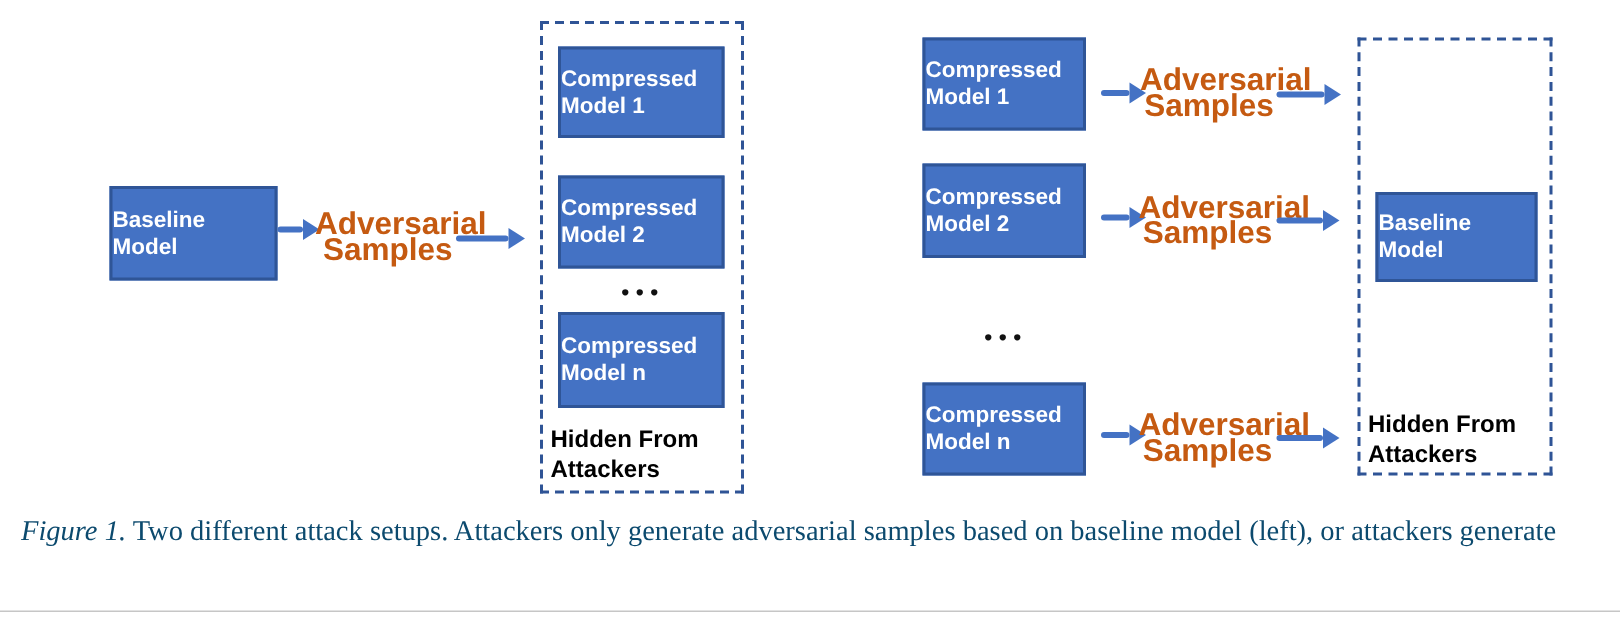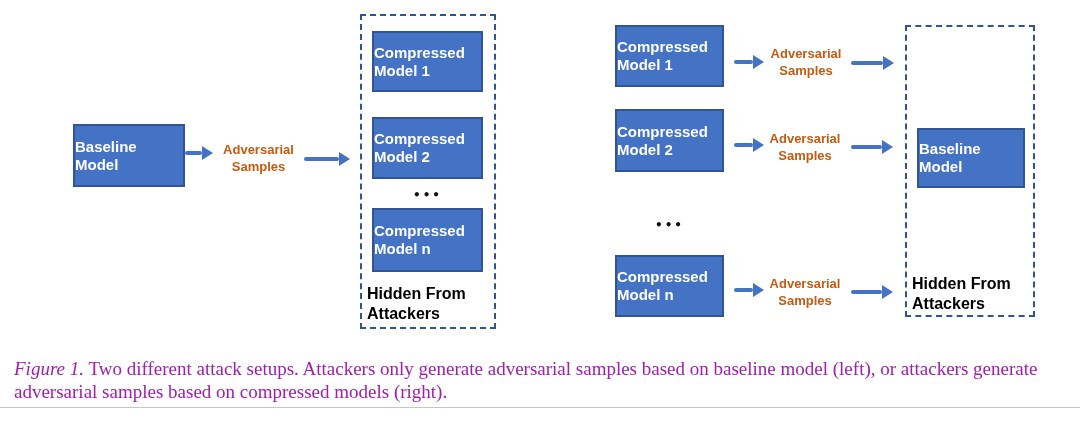--- a/index.html
+++ b/index.html
@@ -10,29 +10,29 @@
            color:#fff;font-weight:bold;font-size:15px;line-height:18px;display:flex;align-items:center;
            justify-content:center;box-sizing:border-box;}
 
   .dashedbox{position:absolute;border:2px dashed var(--dashed-border,#2F5496);box-sizing:border-box;background:transparent;}
 
   .arrow{position:absolute;display:flex;align-items:center;height:14px;}
   .arrow .shaft{flex:1;height:4px;background:var(--arrow,#4472C4);border-radius:2px;}
   .arrow .head{width:0;height:0;border-left:11px solid var(--arrow,#4472C4);
                border-top:7px solid transparent;border-bottom:7px solid transparent;}
 
-  .adv{position:absolute;color:var(--adversarial-text,#C55A11);font-weight:bold;font-size:13px;
+  .adv{position:absolute;color:var(--adversarial-text,#C55A11);font-weight:bold;font-size:21px;
        line-height:17px;text-align:center;}
 
   .hidden-label{position:absolute;color:var(--hidden-text,#000);font-weight:bold;font-size:16px;line-height:20px;}
 
   .dots{position:absolute;font-weight:bold;color:#111;font-size:12px;letter-spacing:2px;text-align:center;
         font-family:"DejaVu Sans",sans-serif;}
 
-  .caption{position:absolute;left:14px;top:357px;width:1066px;color:#a21caf;
+  .caption{position:absolute;left:14px;top:343px;width:1066px;color:#0c4a6e;
            font-family:"Liberation Serif",serif;font-size:19px;line-height:23px;}
   .cap-line1{white-space:nowrap;overflow:hidden;}
   .cap-ital{font-style:italic;}
 
   .hairline{position:absolute;left:0;top:407px;width:1080px;height:1px;background:#c6c6c6;}
 </style>
 </head>
 <body>
 
 <div class="stage">
@@ -108,18 +108,17 @@
   </div>
 
   <div class="dashedbox" style="left:905px;top:25px;width:130px;height:292px;"></div>
 
   <div class="bluebox" style="left:917px;top:128px;width:108px;height:60px;">Baseline Model</div>
 
   <div class="hidden-label" style="left:912px;top:274px;width:125px;">Hidden From Attackers</div>
 
   <div class="caption">
     <div class="cap-line1"><span class="cap-ital">Figure 1.</span><span> Two different attack setups. Attackers only generate adversarial samples based on baseline model (left), or attackers generate</span></div>
-    <div class="cap-line2">adversarial samples based on compressed models (right).</div>
   </div>
 
   <div class="hairline"></div>
 
 </div>
 
 </body></html>

